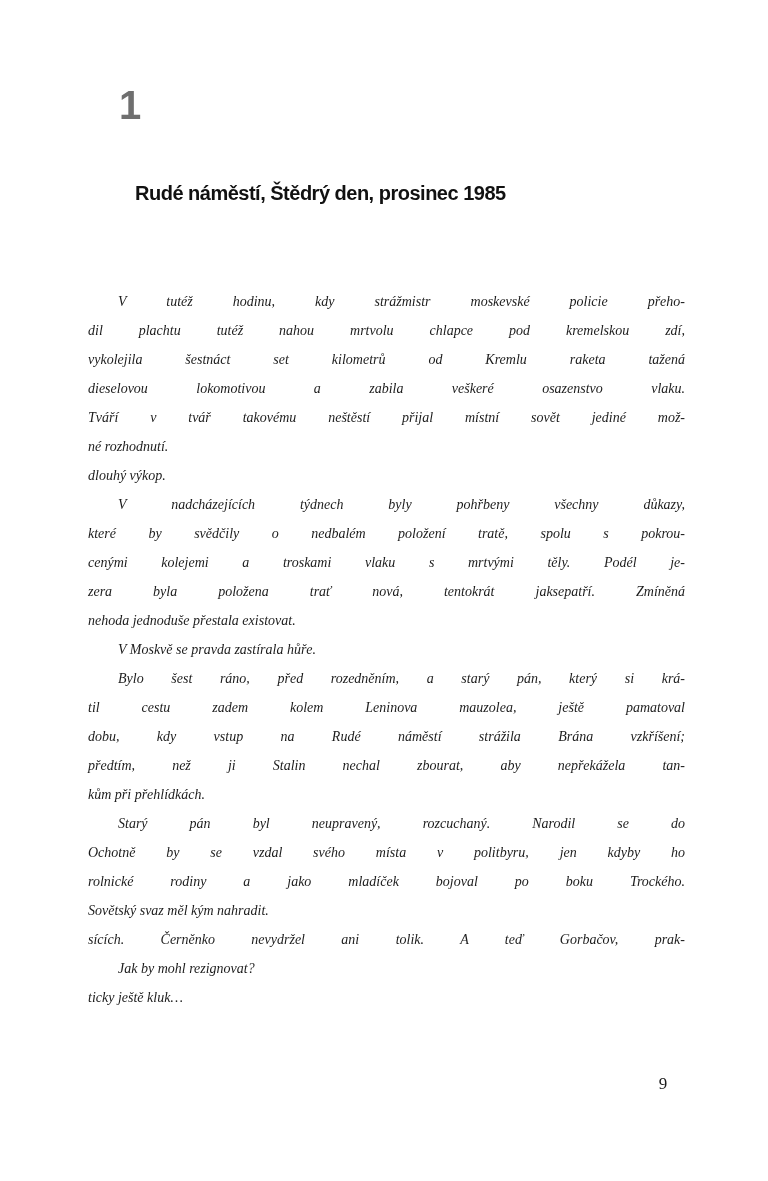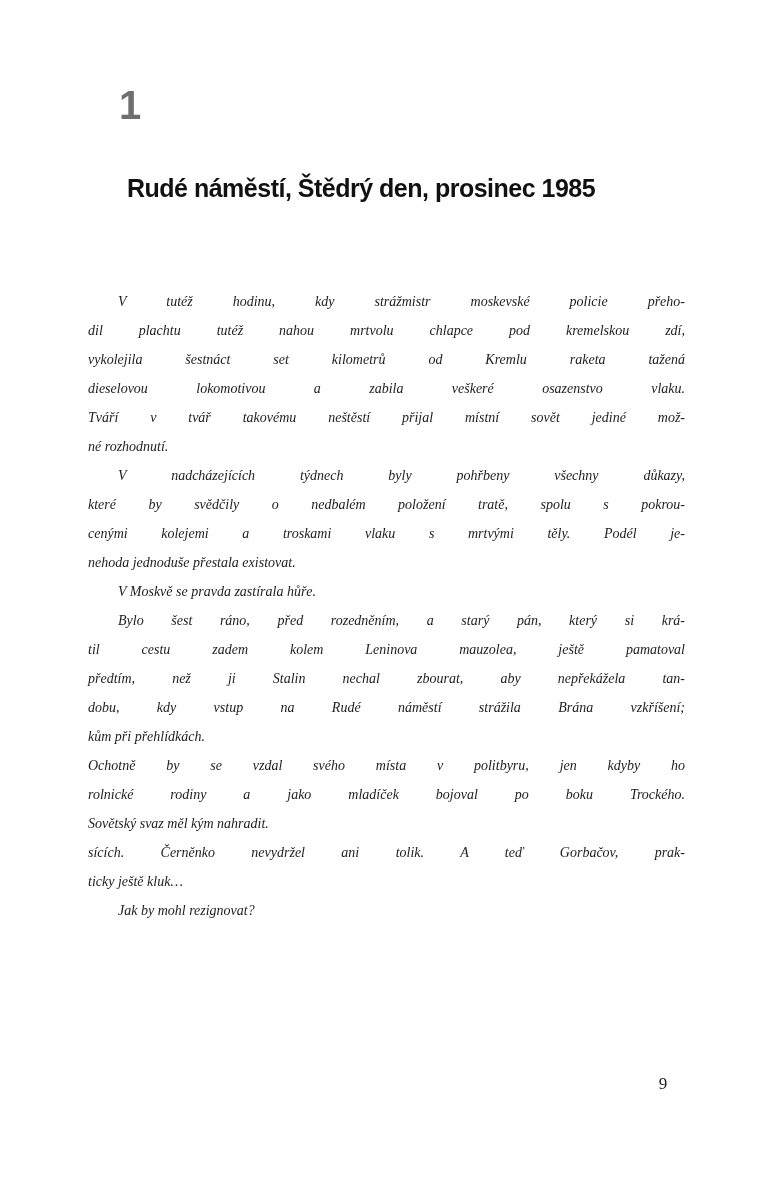--- a/index.html
+++ b/index.html
@@ -69,41 +69,44 @@
     font-size: 17px;
     color: #1c1c1c;
   }
 </style>
 </head>
 <body>
 
 <div class="page">
   <div class="chapter-number">1</div>
 
-  <h1 class="chapter-title" style="margin:0; font-size:25px;">Rudé náměstí, Štědrý den, prosinec 1985</h1>
+  <h1 class="chapter-title" style="margin:8px; font-size:20px;">Rudé náměstí, Štědrý den, prosinec 1985</h1>
 
   <div class="body-text">
       <div class="line first">V tutéž hodinu, kdy strážmistr moskevské policie přeho-</div>
       <div class="line">dil plachtu tutéž nahou mrtvolu chlapce pod kremelskou zdí,</div>
       <div class="line">vykolejila šestnáct set kilometrů od Kremlu raketa tažená</div>
       <div class="line">dieselovou lokomotivou a zabila veškeré osazenstvo vlaku.</div>
       <div class="line">Tváří v tvář takovému neštěstí přijal místní sovět jediné mož-</div>
       <div class="line last">né rozhodnutí.</div>
+      <div class="line last">dlouhý výkop.</div>
       <div class="line first">V nadcházejících týdnech byly pohřbeny všechny důkazy,</div>
       <div class="line">které by svědčily o nedbalém položení tratě, spolu s pokrou-</div>
       <div class="line">cenými kolejemi a troskami vlaku s mrtvými těly. Podél je-</div>
+      <div class="line">zera byla položena trať nová, tentokrát jaksepatří. Zmíněná</div>
       <div class="line last">nehoda jednoduše přestala existovat.</div>
       <div class="line first last">V Moskvě se pravda zastírala hůře.</div>
       <div class="line first">Bylo šest ráno, před rozedněním, a starý pán, který si krá-</div>
       <div class="line">til cestu zadem kolem Leninova mauzolea, ještě pamatoval</div>
+      <div class="line">dobu, kdy vstup na Rudé náměstí strážila Brána vzkříšení;</div>
       <div class="line">předtím, než ji Stalin nechal zbourat, aby nepřekážela tan-</div>
-      <div class="line">dobu, kdy vstup na Rudé náměstí strážila Brána vzkříšení;</div>
       <div class="line last">kům při přehlídkách.</div>
+      <div class="line first">Starý pán byl neupravený, rozcuchaný. Narodil se do</div>
       <div class="line">Ochotně by se vzdal svého místa v politbyru, jen kdyby ho</div>
       <div class="line">rolnické rodiny a jako mladíček bojoval po boku Trockého.</div>
       <div class="line last">Sovětský svaz měl kým nahradit.</div>
       <div class="line">sících. Černěnko nevydržel ani tolik. A teď Gorbačov, prak-</div>
+      <div class="line first last">Jak by mohl rezignovat?</div>
       <div class="line last">ticky ještě kluk…</div>
-      <div class="line first last">Jak by mohl rezignovat?</div>
     </div>
 
   <div class="page-number">9</div>
 </div>
 
 </body></html>

